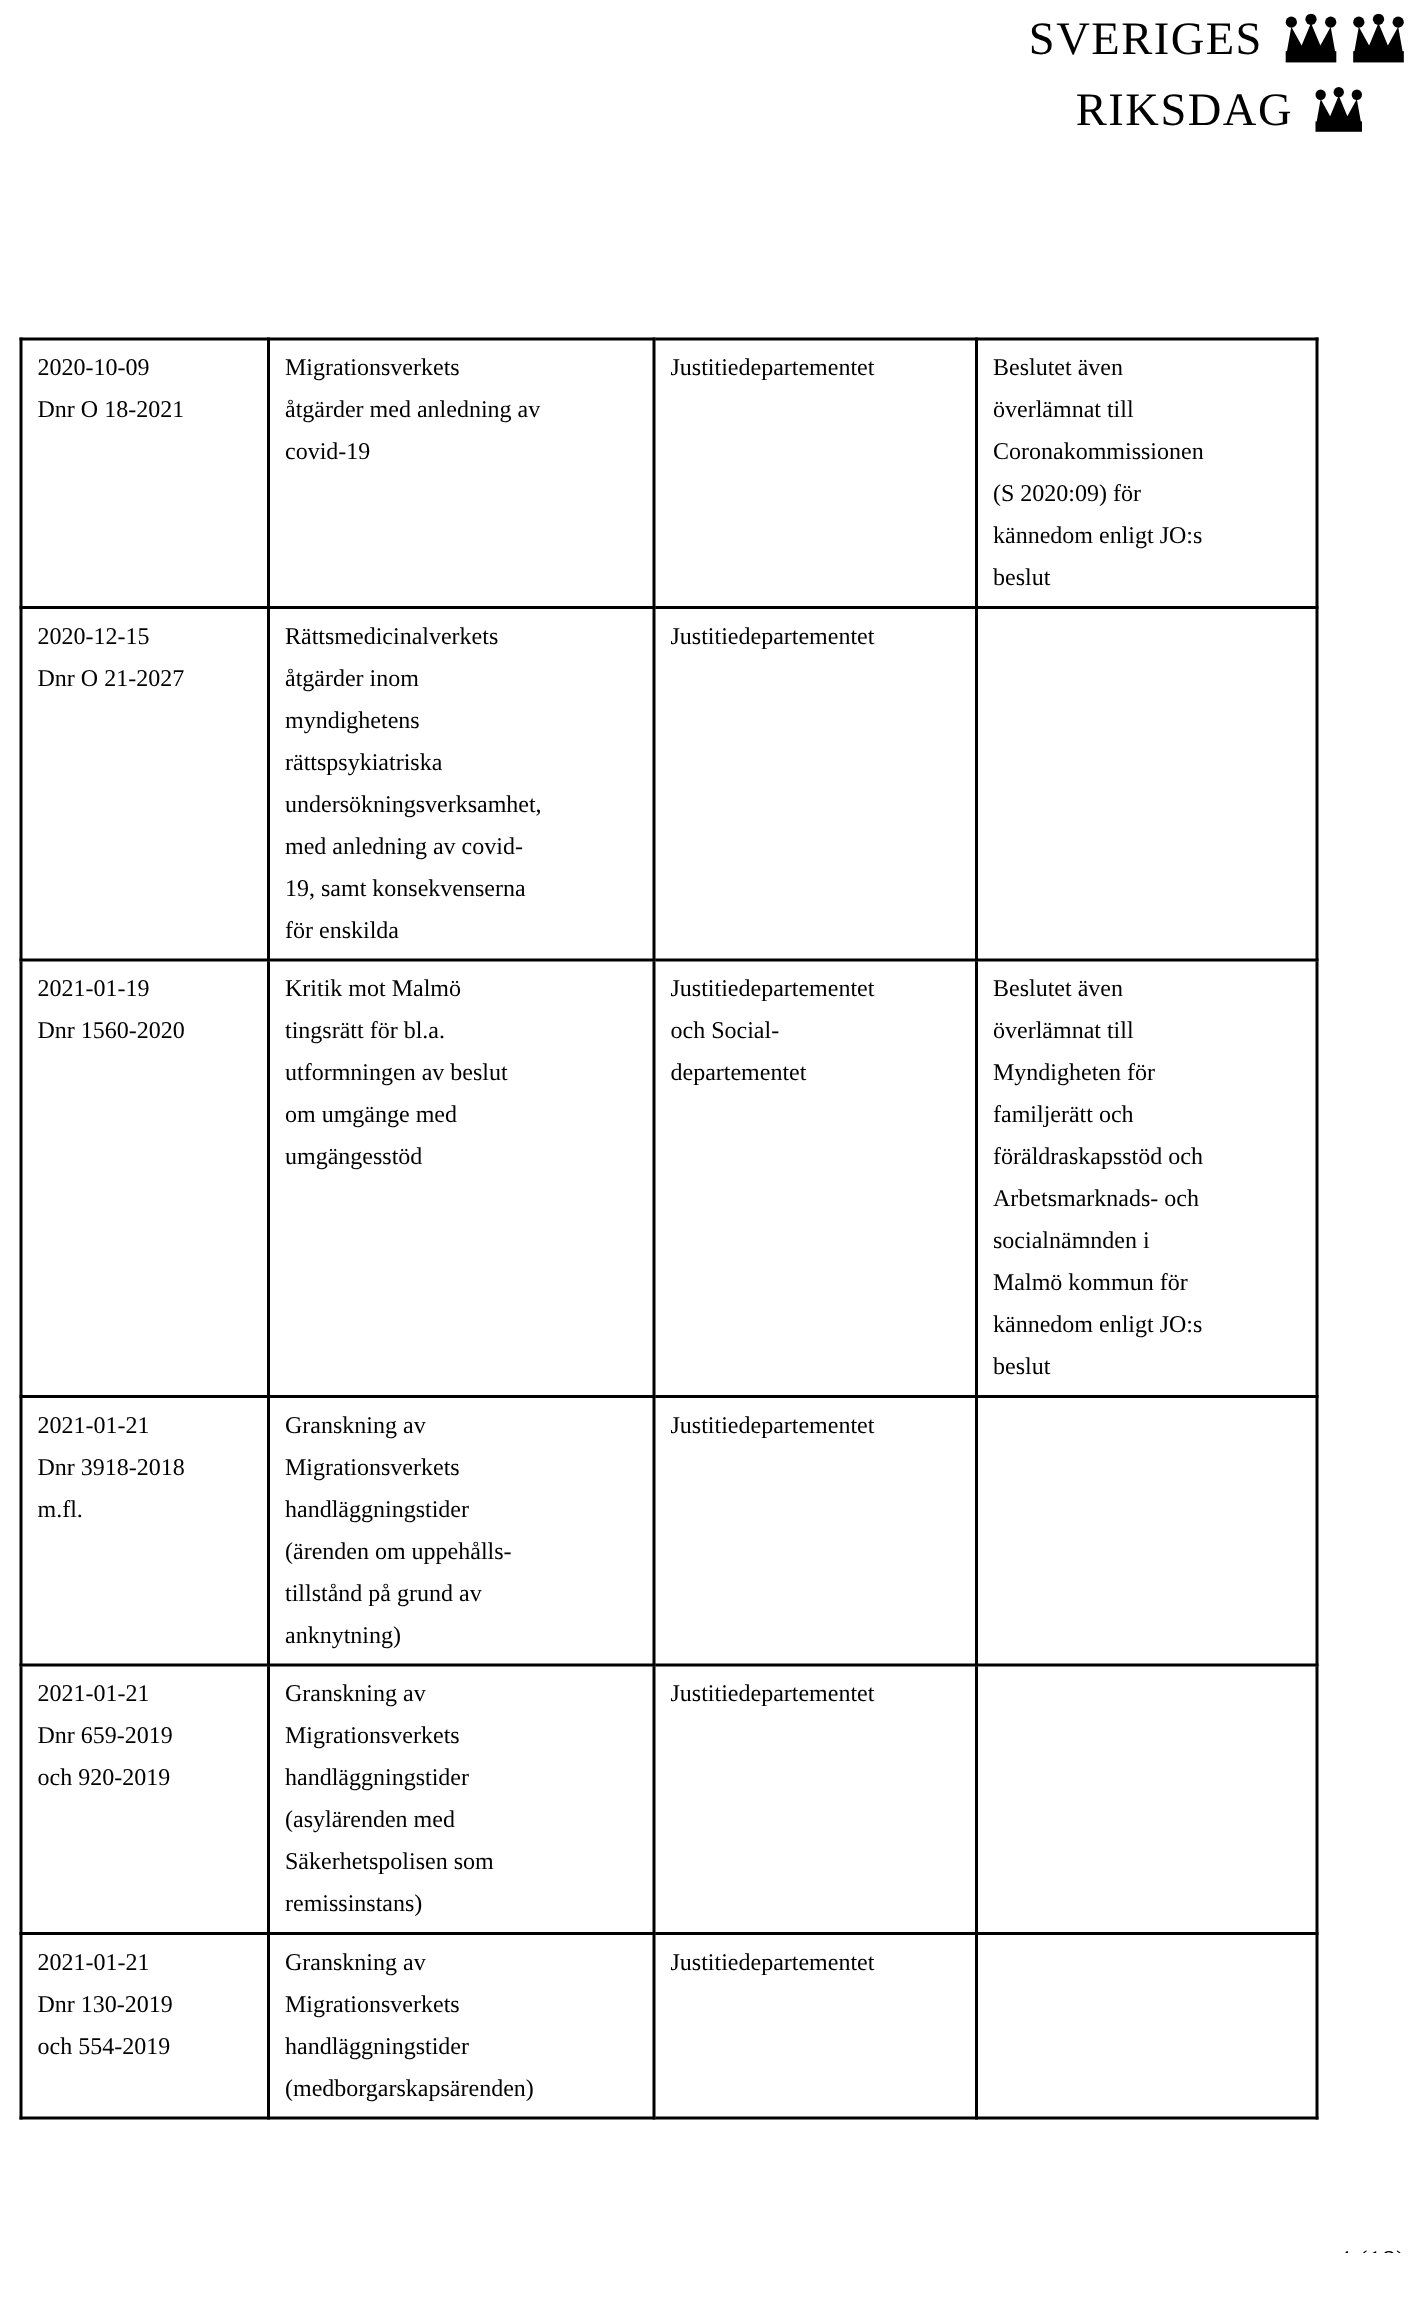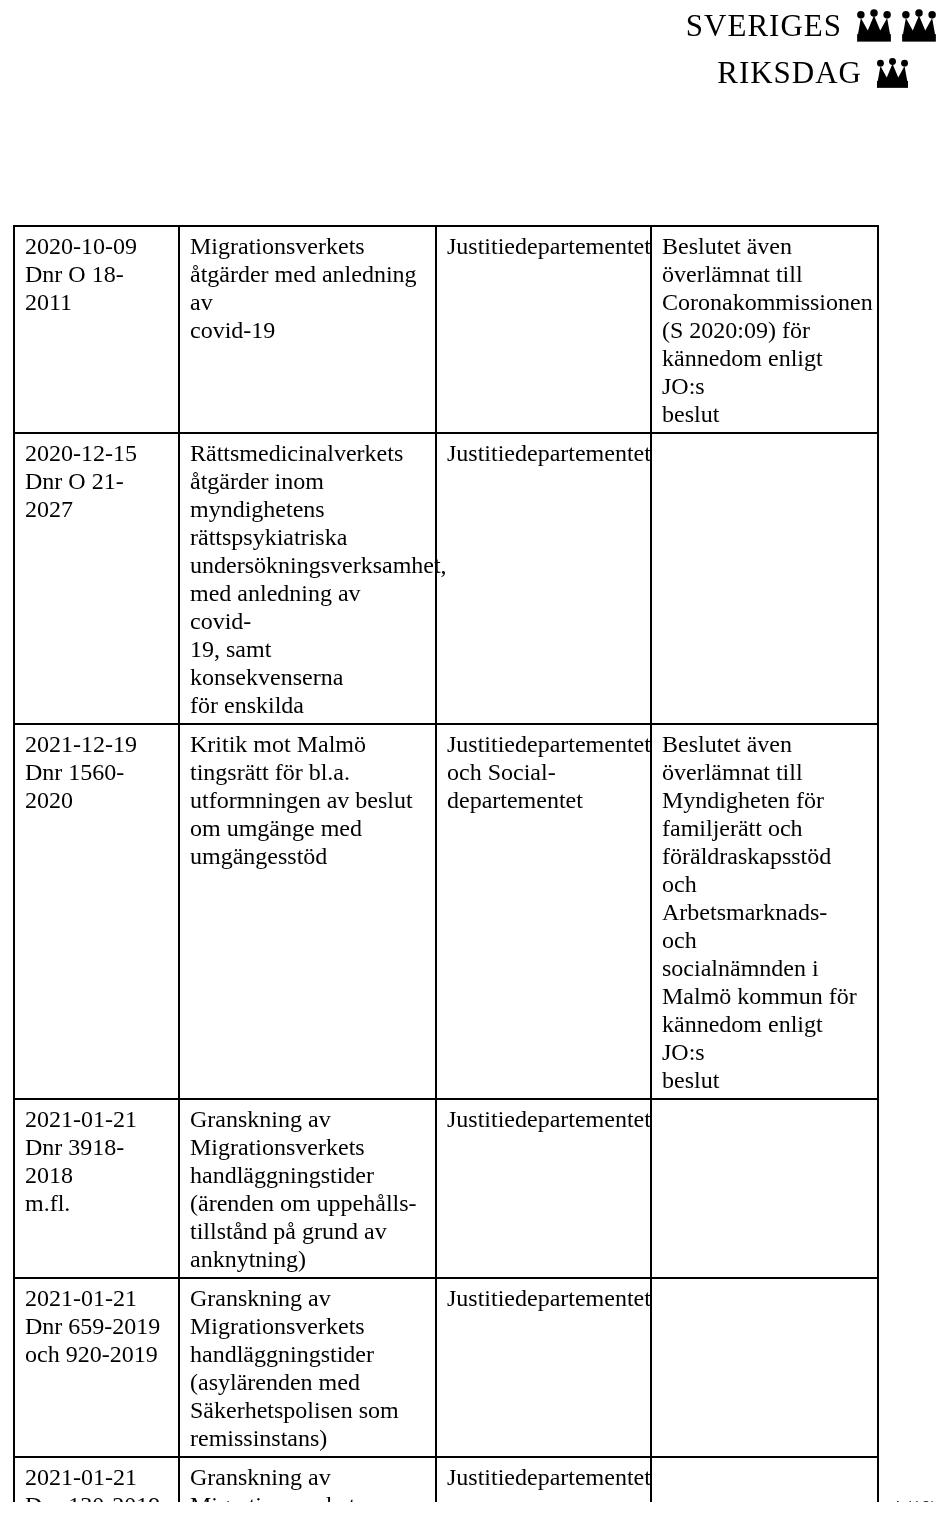--- a/index.html
+++ b/index.html
@@ -41,21 +41,21 @@
     left: 13px;
     top: 225px;
     width: 864px;
     border-collapse: collapse;
     table-layout: fixed;
   }
   table.decisions td {
     border: 2px solid #000;
     vertical-align: top;
     padding: 5px 10px 4px 10px;
-    font-size: 24px;
+    font-size: 16px;
     line-height: 28px;
   }
   table.decisions p { margin: 0; white-space: pre-line; }
   p.dnr { margin-top: 12px; }
   tr.r1 { height: 178px; }
   tr.r2 { height: 235px; }
   tr.r3 { height: 285px; }
   tr.r4 { height: 178px; }
   tr.r5 { height: 178px; }
   tr.r6 { height: 123px; }
@@ -112,21 +112,21 @@
     <colgroup>
       <col style="width:165px">
       <col style="width:257px">
       <col style="width:215px">
       <col style="width:227px">
     </colgroup>
     <tbody>
       <tr class="r1">
         <td>
           <p class="date">2020-10-09</p>
-          <p class="dnr">Dnr O 18-2011</p>
+          <p class="dnr">Dnr O 18-2021</p>
         </td>
         <td>
           <p>Migrationsverkets
 åtgärder med anledning av
 covid-19</p>
         </td>
         <td>
           <p>Justitiedepartementet</p>
         </td>
         <td>
@@ -155,21 +155,21 @@
         </td>
         <td>
           <p>Justitiedepartementet</p>
         </td>
         <td>
           <p></p>
         </td>
       </tr>
       <tr class="r3">
         <td>
-          <p class="date">2021-12-19</p>
+          <p class="date">2021-01-19</p>
           <p class="dnr">Dnr 1560-2020</p>
         </td>
         <td>
           <p>Kritik mot Malmö
 tingsrätt för bl.a.
 utformningen av beslut
 om umgänge med
 umgängesstöd</p>
         </td>
         <td>

